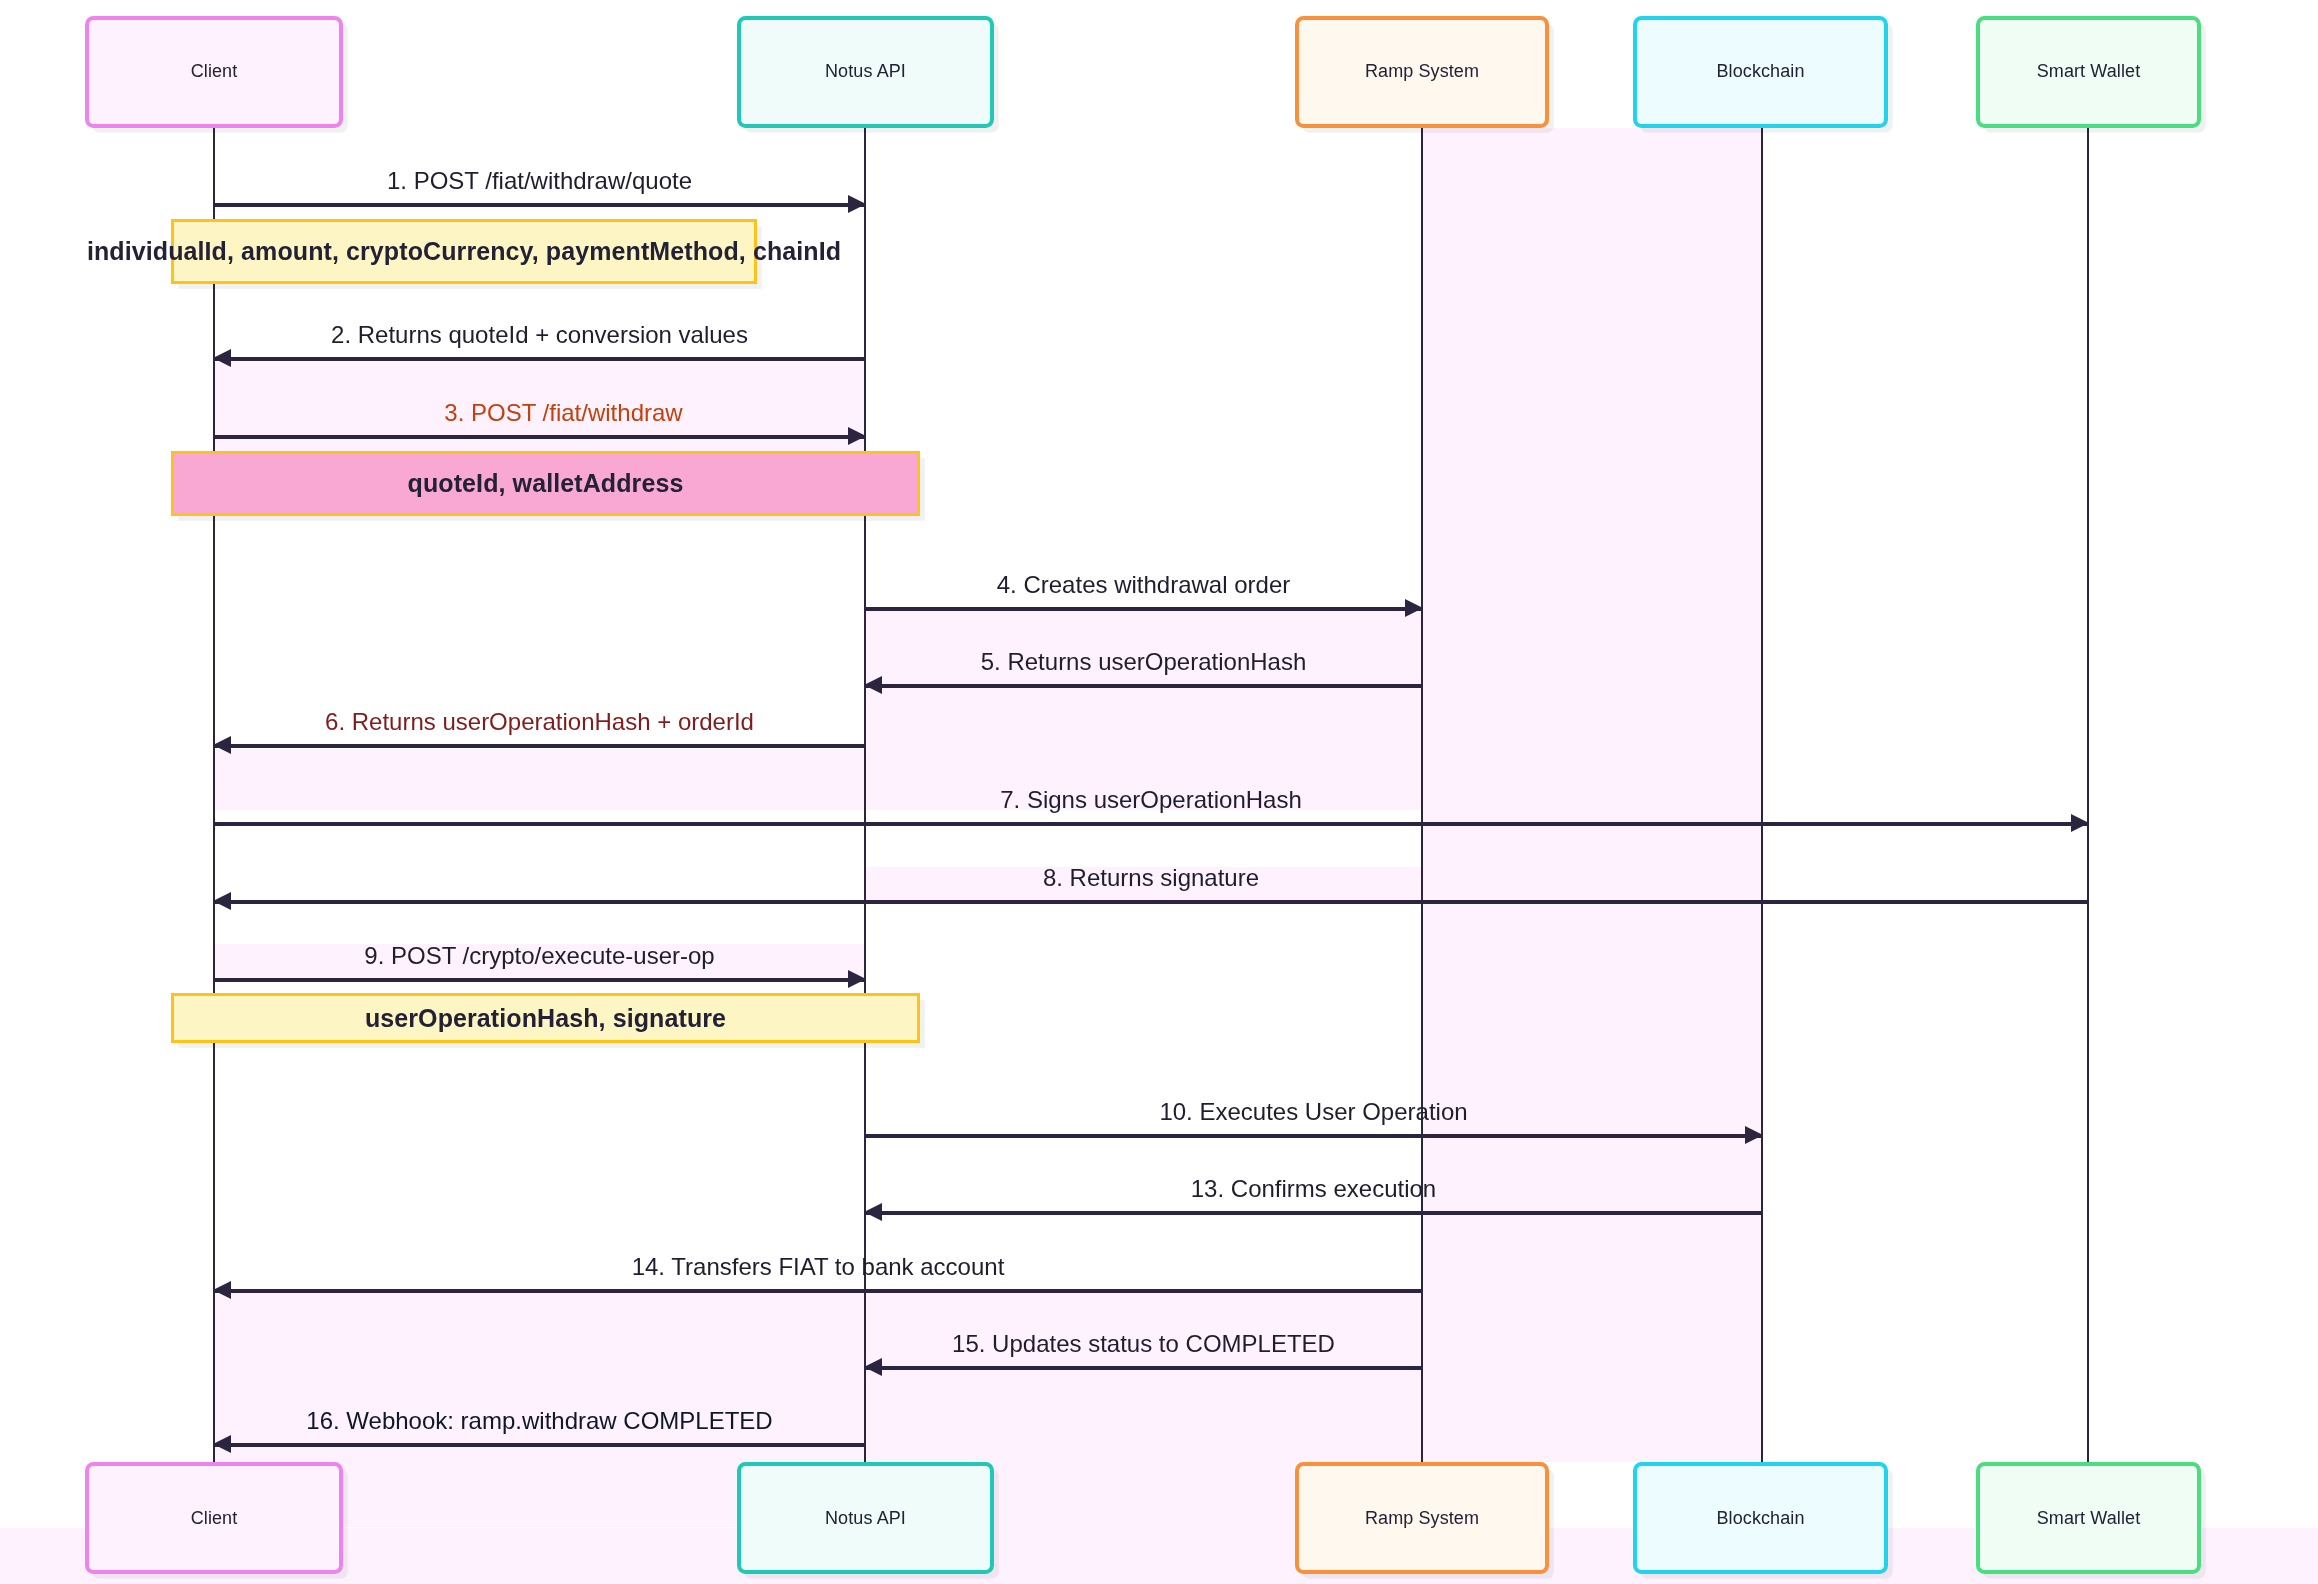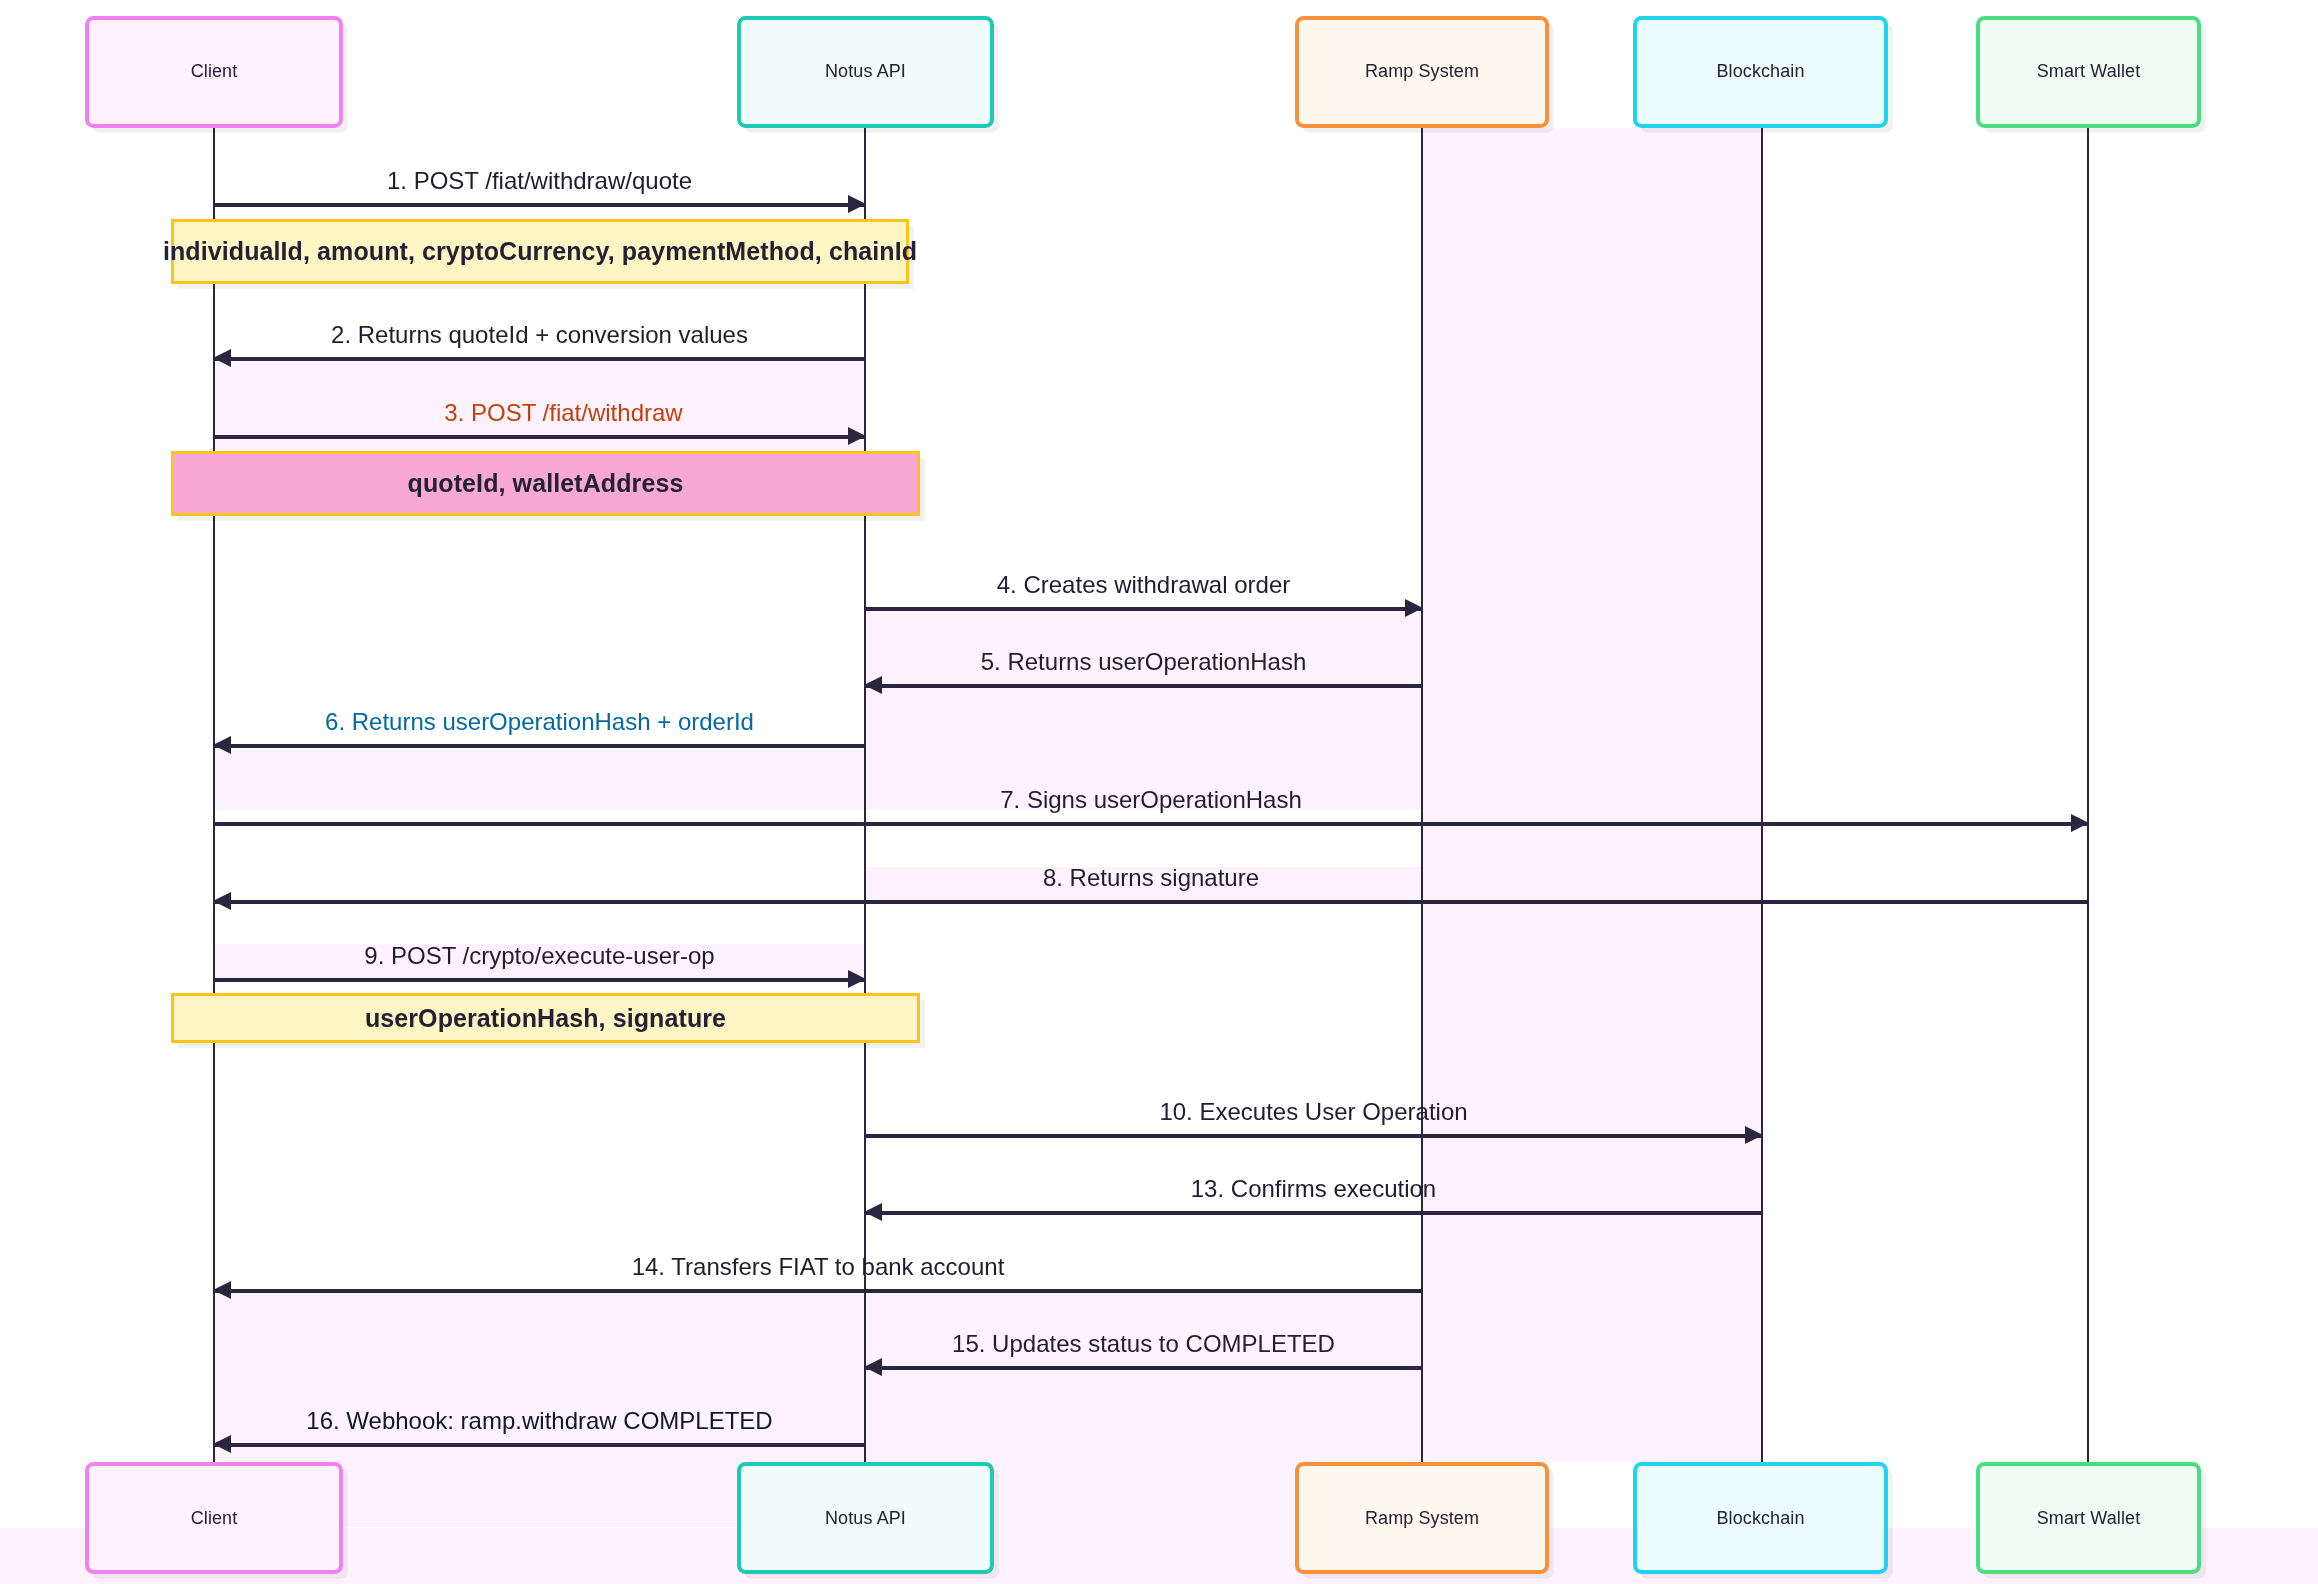--- a/index.html
+++ b/index.html
@@ -158,21 +158,21 @@
         <div class="msg-label" style="color: rgb(31, 29, 46);">4. Creates withdrawal order</div>
       </div>
       <div class="msg to-left" style="left: 865px; top: 684px; width: 557px;">
         <div class="line" style="background: rgb(43, 37, 64);"></div>
         <div class="head"></div>
         <div class="msg-label" style="color: rgb(31, 29, 46);">5. Returns userOperationHash</div>
       </div>
       <div class="msg to-left" style="left: 214px; top: 744px; width: 651px;">
         <div class="line" style="background: rgb(43, 37, 64);"></div>
         <div class="head"></div>
-        <div class="msg-label" style="color: #0369a1; margin-top: 44px;">6. Returns userOperationHash + orderId</div>
+        <div class="msg-label" style="color: #7f1d1d; margin-top: 44px;">6. Returns userOperationHash + orderId</div>
       </div>
       <div class="msg to-right" style="left: 214px; top: 822px; width: 1874px;">
         <div class="line" style="background: rgb(43, 37, 64);"></div>
         <div class="head"></div>
         <div class="msg-label" style="color: rgb(31, 29, 46);">7. Signs userOperationHash</div>
       </div>
       <div class="msg to-left" style="left: 214px; top: 900px; width: 1874px;">
         <div class="line" style="background: rgb(43, 37, 64);"></div>
         <div class="head"></div>
         <div class="msg-label" style="color: rgb(31, 29, 46);">8. Returns signature</div>
@@ -202,21 +202,21 @@
         <div class="head"></div>
         <div class="msg-label" style="color: rgb(31, 29, 46);">15. Updates status to COMPLETED</div>
       </div>
       <div class="msg to-left" style="left: 214px; top: 1443px; width: 651px;">
         <div class="line" style="background: rgb(43, 37, 64);"></div>
         <div class="head"></div>
         <div class="msg-label" style="color: #0f172a;">16. Webhook: ramp.withdraw COMPLETED</div>
       </div>
     </div>
   <div id="notes-layer">
-      <div class="note" style="left: 171px; top: 219px; width: 738px; height: 65px; background: rgb(253, 246, 196); border-color: rgb(252, 196, 25);">
+      <div class="note" style="left: 171px; top: 219px; width: 586px; height: 65px; background: rgb(253, 246, 196); border-color: rgb(252, 196, 25);">
         <span class="note-text">individualId, amount, cryptoCurrency, paymentMethod, chainId</span>
       </div>
       <div class="note" style="left: 171px; top: 451px; width: 749px; height: 65px; background: #f9a8d4; border-color: rgb(252, 196, 25);">
         <span class="note-text">quoteId, walletAddress</span>
       </div>
       <div class="note" style="left: 171px; top: 993px; width: 749px; height: 50px; background: rgb(253, 246, 196); border-color: rgb(252, 196, 25);">
         <span class="note-text">userOperationHash, signature</span>
       </div>
     </div>
   <div id="actors-layer">

